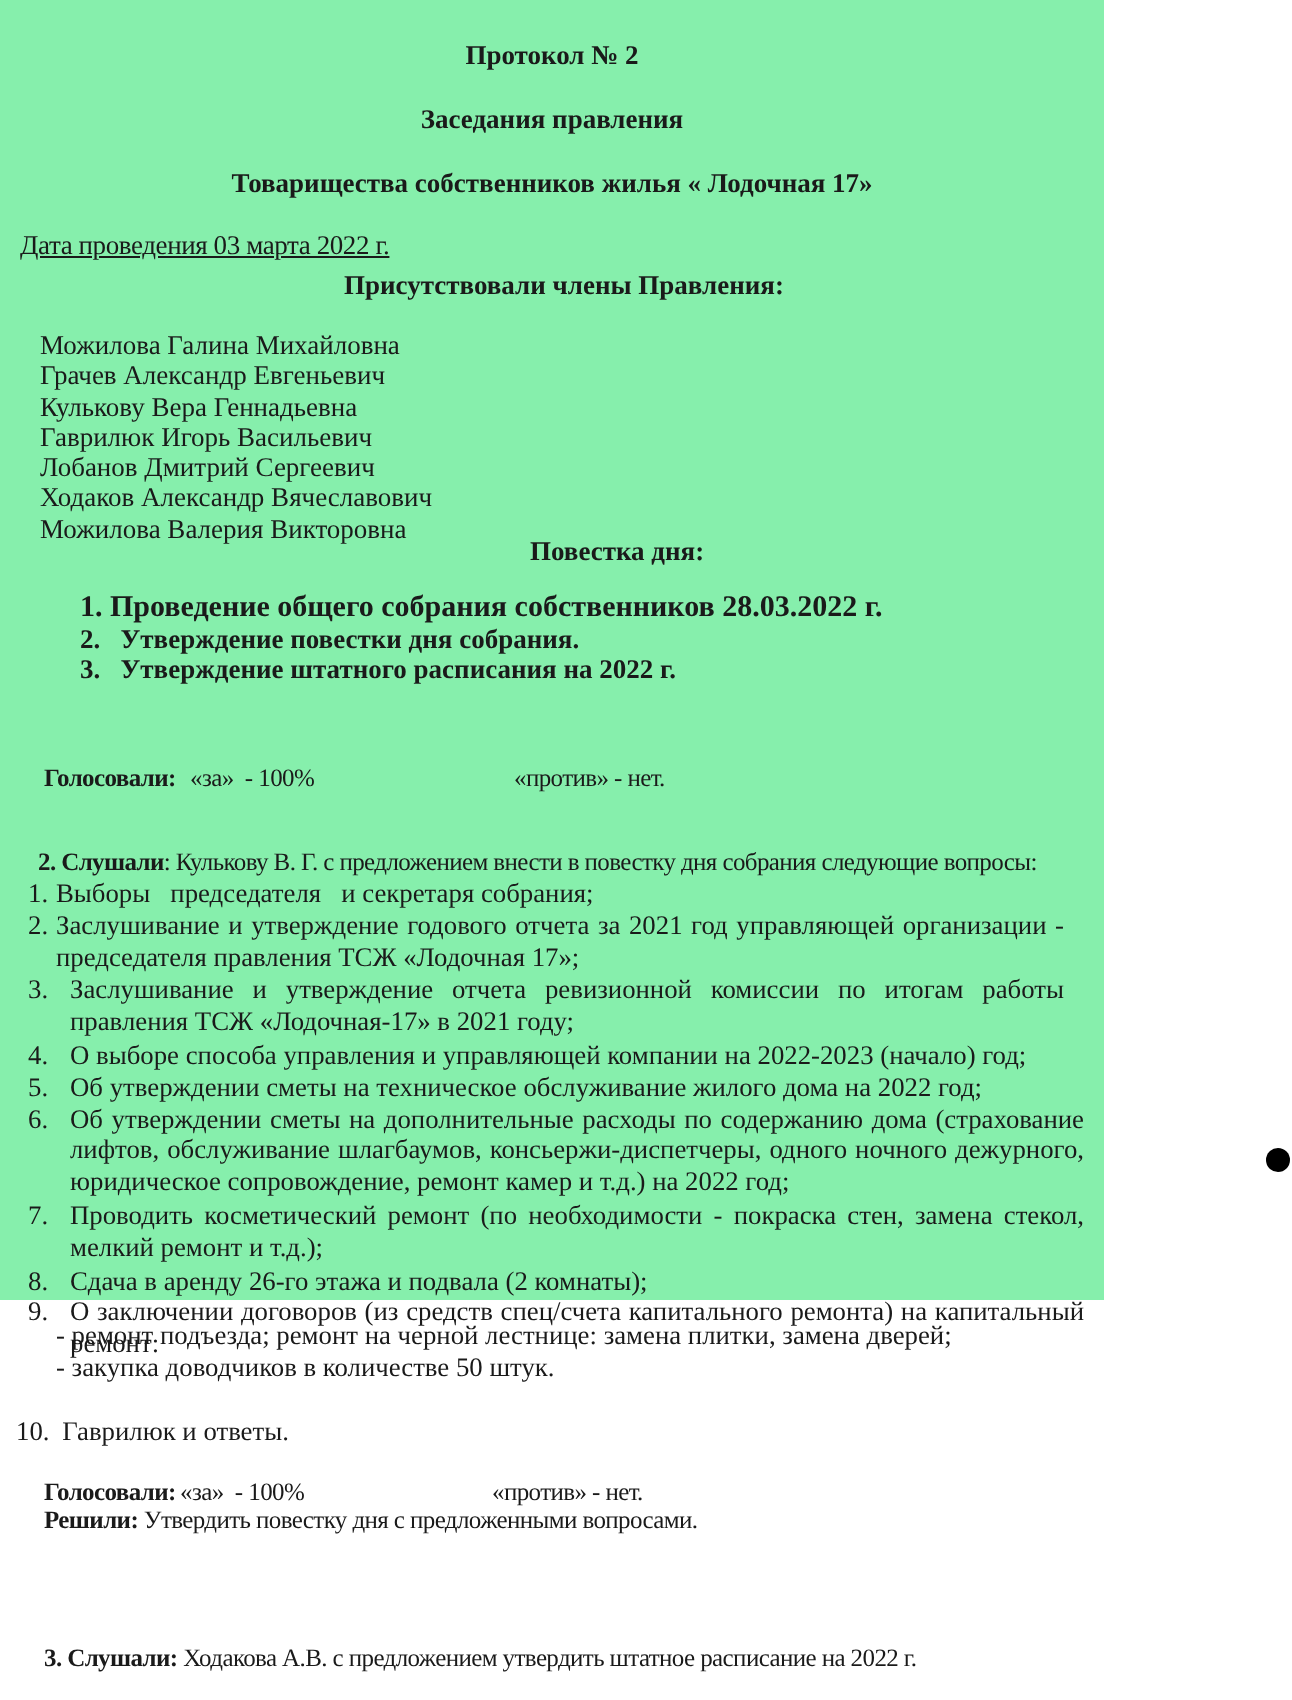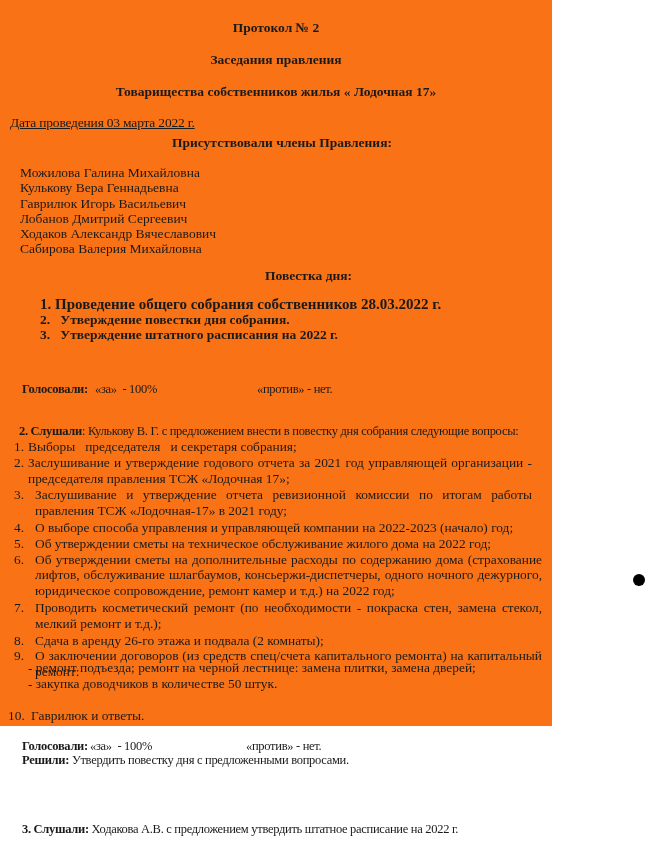--- a/index.html
+++ b/index.html
@@ -3,22 +3,22 @@
 <meta charset="utf-8">
 <style>
   html, body { margin: 0; padding: 0; }
   body {
     width: 646px; height: 850px; overflow: hidden; position: relative;
     background: #ffffff;
     font-family: "Liberation Serif", "DejaVu Serif", serif;
     color: #1a1a1a;
   }
   .page {
-    position: absolute; left: 0; top: 0; width: 552px; height: 726px;
-    background: #f97316;
+    position: absolute; left: 0; top: 0; width: 552px; height: 650px;
+    background: #86efac;
   }
   .abs { position: absolute; white-space: nowrap; }
   .b { font-weight: bold; }
   .t12 { font-size: 12.5px; }
   .center { left: 0; width: 552px; text-align: center; }
   .title { font-size: 13.5px; font-weight: bold; }
   .date { font-size: 13.5px; text-decoration: underline; letter-spacing: -0.2px; }
   .members div { font-size: 13.5px; line-height: 15.3px; }
   .agenda1 { font-size: 15px; font-weight: bold; }
   .agenda2 { font-size: 13.5px; font-weight: bold; }
@@ -38,25 +38,26 @@
   <div class="abs center title" style="top:20px;">Протокол № 2</div>
   <div class="abs center title" style="top:52px;">Заседания правления</div>
   <div class="abs center title" style="top:84px;">Товарищества собственников жилья  « Лодочная 17»</div>
 
   <div class="abs date" style="left:10px; top:115px;">Дата проведения  03 марта 2022 г.</div>
 
   <div class="abs title" style="left:172px; top:135px;">Присутствовали члены Правления:</div>
 
   <div class="abs members" style="left:20px; top:165px;">
     <div>Можилова  Галина Михайловна</div>
+    <div>Грачев Александр Евгеньевич</div>
     <div>Кулькову Вера Геннадьевна</div>
     <div>Гаврилюк Игорь Васильевич</div>
     <div>Лобанов Дмитрий Сергеевич</div>
     <div>Ходаков Александр Вячеславович</div>
-    <div>Сабирова Валерия Михайловна</div>
+    <div>Можилова Валерия Викторовна</div>
   </div>
 
   <div class="abs title" style="left:265px; top:268px;">Повестка дня:</div>
 
   <div class="abs agenda1" style="left:40px; top:296px;">1. Проведение общего собрания собственников 28.03.2022 г.</div>
   <div class="abs agenda2" style="left:40px; top:312px; white-space:pre;">2.   Утверждение повестки дня собрания.</div>
   <div class="abs agenda2" style="left:40px; top:327px; white-space:pre;">3.   Утверждение штатного расписания на 2022 г.</div>
 
   <div class="abs t12 cond" style="left:22px; top:382px;">
     <span class="b">Голосовали:</span>

